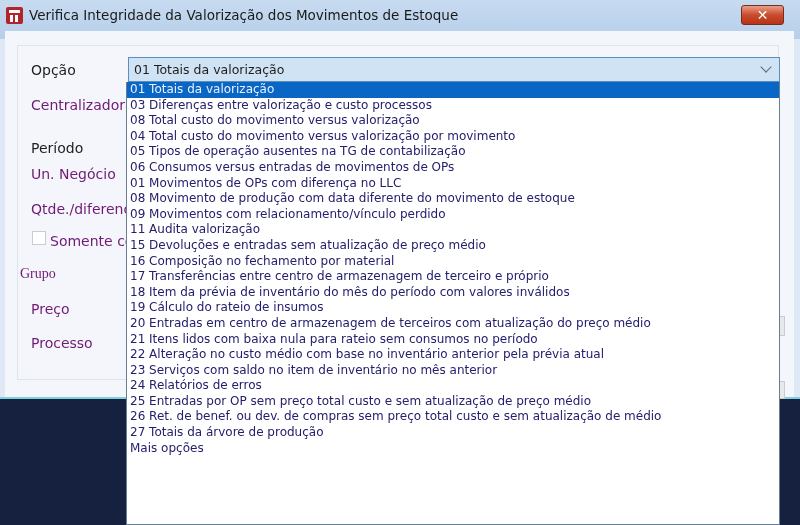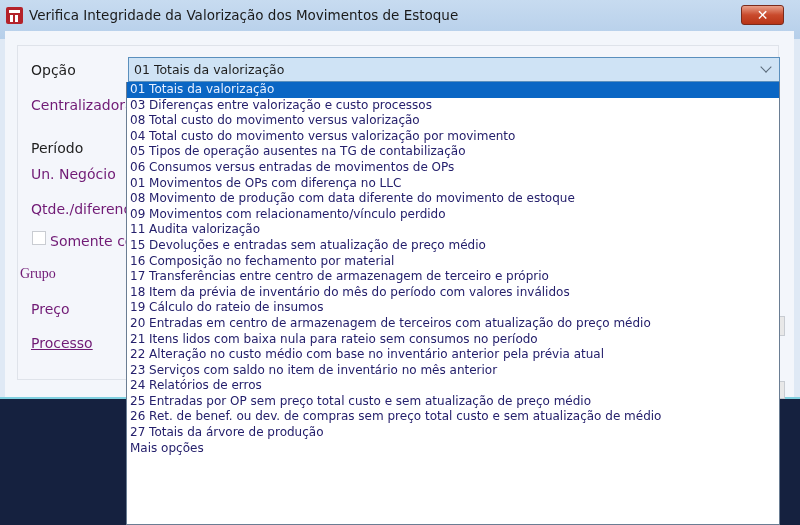--- a/index.html
+++ b/index.html
@@ -99,21 +99,21 @@
 
   <div class="lbl active" style="top:62px; left:31px;">Opção</div>
   <div class="lbl disabled" style="top:97px; left:31px;">Centralizadora</div>
   <div class="lbl active" style="top:140px; left:31px;">Período</div>
   <div class="lbl disabled" style="top:166px; left:31px;">Un. Negócio</div>
   <div class="lbl disabled" style="top:201px; left:31px;">Qtde./diferença</div>
   <div class="checkbox"></div>
   <div class="lbl disabled" style="top:233px; left:50px;">Somente com</div>
   <div class="lbl disabled" style="top:266px; left:20px;font-family:Liberation Serif, serif;">Grupo</div>
   <div class="lbl disabled" style="top:301px; left:31px;">Preço</div>
-  <div class="lbl disabled" style="top:335px; left:31px;text-decoration:underline;">Processo</div>
+  <div class="lbl disabled" style="top:335px; left:31px;">Processo</div>
 
   <div class="right-field" style="top:316px;"></div>
   <div class="right-field" style="top:381px; height:18px;"></div>
 
   <div class="combo">
     <span class="combo-value">01 Totais da valorização</span>
     <span class="combo-arrow"></span>
   </div>
 </div>
 

